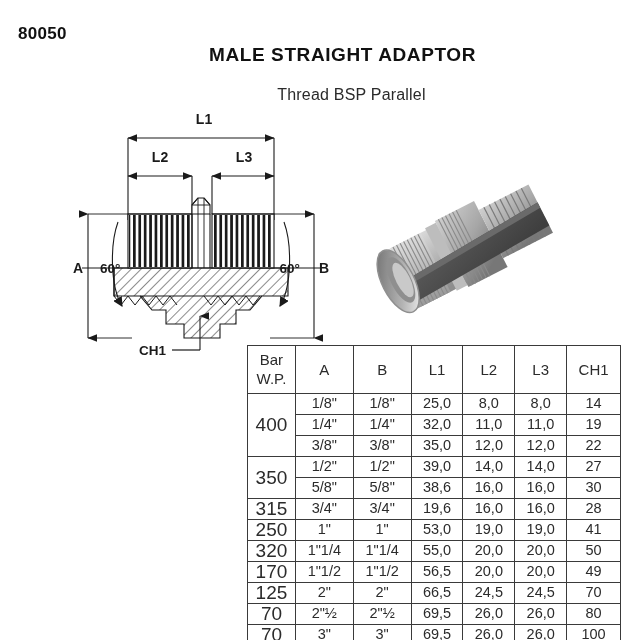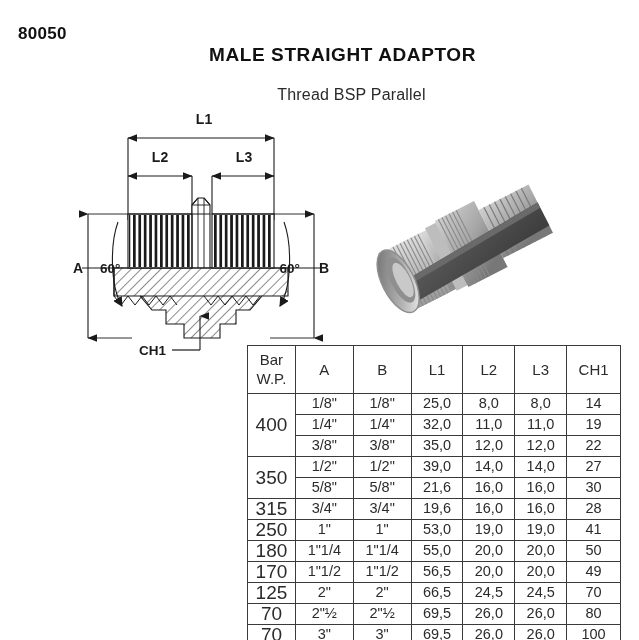--- a/index.html
+++ b/index.html
@@ -301,21 +301,21 @@
             <td class="c-a">1/2"</td>
             <td class="c-b">1/2"</td>
             <td class="c-l1">39,0</td>
             <td class="c-l2">14,0</td>
             <td class="c-l3">14,0</td>
             <td class="c-ch1">27</td>
           </tr>
           <tr>
             <td class="c-a">5/8"</td>
             <td class="c-b">5/8"</td>
-            <td class="c-l1">21,6</td>
+            <td class="c-l1">38,6</td>
             <td class="c-l2">16,0</td>
             <td class="c-l3">16,0</td>
             <td class="c-ch1">30</td>
           </tr>
           <tr>
             <td class="c-bar bar-cell">315</td>
             <td class="c-a">3/4"</td>
             <td class="c-b">3/4"</td>
             <td class="c-l1">19,6</td>
             <td class="c-l2">16,0</td>
@@ -325,21 +325,21 @@
           <tr>
             <td class="c-bar bar-cell">250</td>
             <td class="c-a">1"</td>
             <td class="c-b">1"</td>
             <td class="c-l1">53,0</td>
             <td class="c-l2">19,0</td>
             <td class="c-l3">19,0</td>
             <td class="c-ch1">41</td>
           </tr>
           <tr>
-            <td class="c-bar bar-cell">180</td>
+            <td class="c-bar bar-cell">320</td>
             <td class="c-a">1"1/4</td>
             <td class="c-b">1"1/4</td>
             <td class="c-l1">55,0</td>
             <td class="c-l2">20,0</td>
             <td class="c-l3">20,0</td>
             <td class="c-ch1">50</td>
           </tr>
           <tr>
             <td class="c-bar bar-cell">170</td>
             <td class="c-a">1"1/2</td>

